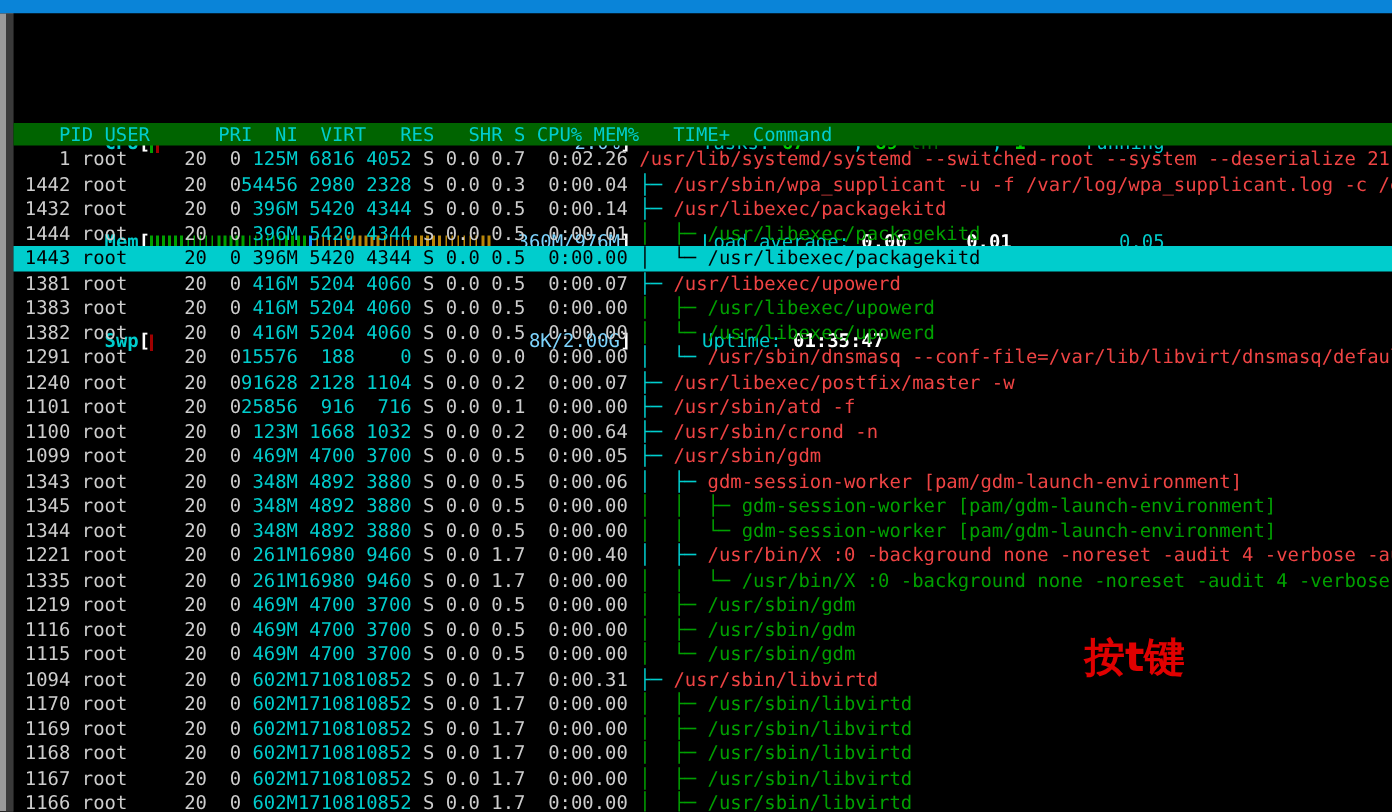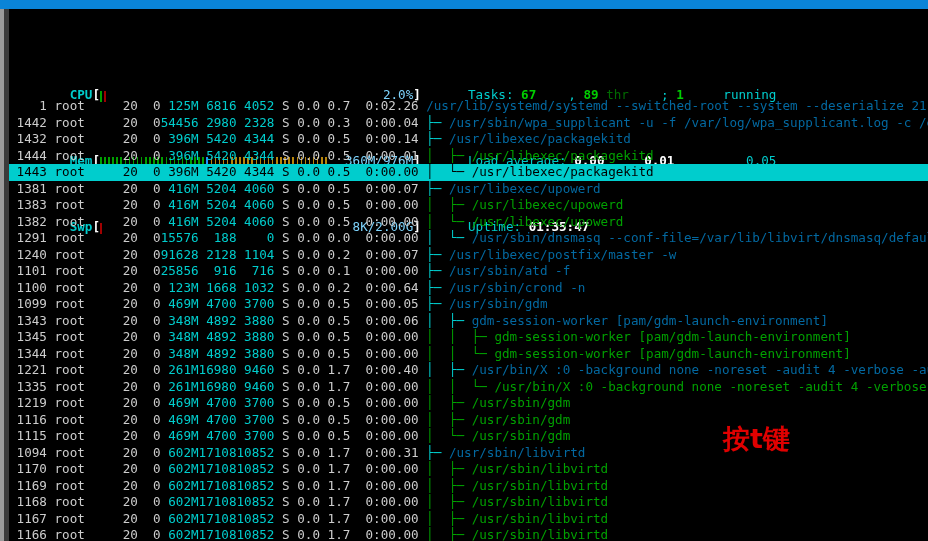--- a/index.html
+++ b/index.html
@@ -41,21 +41,21 @@
   .row{height:16.5px;white-space:pre;overflow:hidden;position:relative;}
   .row.sel{background:#00cdcd;}
   .row.sel *{color:#000 !important;}
 
   .c-pid{color:#cdcdcd;}
   .c-user{color:#cdcdcd;}
   .c-pri{color:#cdcdcd;}
   .c-ni{color:#cdcdcd;}
   .c-mem{color:#00cdcd;}
   .c-plain{color:#cdcdcd;}
-  .c-cmd{color:#0369a1;}
+  .c-cmd{color:#ef4444;}
   .c-thread{color:#00a000;}
   .c-tree{color:#00cdcd;}
   .c-tree-t{color:#00a000;}
 
   .note{position:absolute;left:723px;top:424px;color:#e00000;
         font-family:"DejaVu Sans","Liberation Sans",sans-serif;
         font-size:27px;font-weight:bold;line-height:30px;}
 </style>
 </head>
 <body>
@@ -78,20 +78,21 @@
       <div class="mrow">
         <span class="lbl">Mem</span><span class="brk">[</span><span class="bar" id="mem-bar"><span class="seg" style="background: rgb(0, 160, 0);"></span><span class="seg" style="background: rgb(0, 160, 0);"></span><span class="seg" style="background: rgb(0, 160, 0);"></span><span class="seg" style="background: rgb(0, 160, 0);"></span><span class="seg" style="background: rgb(0, 160, 0);"></span><span class="seg" style="background: rgb(0, 160, 0);"></span><span class="seg" style="background: rgb(0, 160, 0);"></span><span class="seg" style="background: rgb(0, 160, 0);"></span><span class="seg" style="background: rgb(0, 160, 0);"></span><span class="seg" style="background: rgb(0, 160, 0);"></span><span class="seg" style="background: rgb(0, 160, 0);"></span><span class="seg" style="background: rgb(0, 160, 0);"></span><span class="seg" style="background: rgb(0, 160, 0);"></span><span class="seg" style="background: rgb(0, 160, 0);"></span><span class="seg" style="background: rgb(0, 160, 0);"></span><span class="seg" style="background: rgb(0, 160, 0);"></span><span class="seg" style="background: rgb(0, 160, 0);"></span><span class="seg" style="background: rgb(0, 160, 0);"></span><span class="seg" style="background: rgb(0, 160, 0);"></span><span class="seg" style="background: rgb(0, 160, 0);"></span><span class="seg" style="background: rgb(0, 160, 0);"></span><span class="seg" style="background: rgb(0, 160, 0);"></span><span class="seg" style="background: rgb(0, 160, 0);"></span><span class="seg" style="background: rgb(0, 160, 0);"></span><span class="seg" style="background: rgb(0, 160, 0);"></span><span class="seg" style="background: rgb(0, 160, 0);"></span><span class="seg" style="background: rgb(30, 144, 255);"></span><span class="seg" style="background: rgb(184, 134, 11);"></span><span class="seg" style="background: rgb(184, 134, 11);"></span><span class="seg" style="background: rgb(184, 134, 11);"></span><span class="seg" style="background: rgb(184, 134, 11);"></span><span class="seg" style="background: rgb(184, 134, 11);"></span><span class="seg" style="background: rgb(184, 134, 11);"></span><span class="seg" style="background: rgb(184, 134, 11);"></span><span class="seg" style="background: rgb(184, 134, 11);"></span><span class="seg" style="background: rgb(184, 134, 11);"></span><span class="seg" style="background: rgb(184, 134, 11);"></span><span class="seg" style="background: rgb(184, 134, 11);"></span><span class="seg" style="background: rgb(184, 134, 11);"></span><span class="seg" style="background: rgb(184, 134, 11);"></span><span class="seg" style="background: rgb(184, 134, 11);"></span><span class="seg" style="background: rgb(184, 134, 11);"></span><span class="seg" style="background: rgb(184, 134, 11);"></span><span class="seg" style="background: rgb(184, 134, 11);"></span><span class="seg" style="background: rgb(184, 134, 11);"></span><span class="seg" style="background: rgb(184, 134, 11);"></span><span class="seg" style="background: rgb(184, 134, 11);"></span><span class="seg" style="background: rgb(184, 134, 11);"></span><span class="seg" style="background: rgb(184, 134, 11);"></span><span class="seg" style="background: rgb(184, 134, 11);"></span><span class="seg" style="background: rgb(184, 134, 11);"></span><span class="seg" style="background: rgb(184, 134, 11);"></span><span class="seg" style="background: rgb(184, 134, 11);"></span><span class="seg" style="background: rgb(184, 134, 11);"></span><span class="seg" style="background: rgb(184, 134, 11);"></span><span class="seg" style="background: rgb(184, 134, 11);"></span></span><span class="val" id="mem-val-wrap" style="display: inline-block; width: 84px; text-align: right;"><span>360M/976M</span></span><span class="brk">]</span><span class="sep">  </span><span class="statlabel">Load average: </span><span class="numb">0.00</span><span class="statlabel"> </span><span class="numb">0.01</span><span class="statlabel"> </span><span class="statlabel">0.05</span>
       </div>
 
       <div class="mrow">
         <span class="lbl">Swp</span><span class="brk">[</span><span class="bar" id="swp-bar"><span class="seg" style="background: rgb(160, 0, 0);"></span><span class="seg" style="background: transparent;"></span><span class="seg" style="background: transparent;"></span><span class="seg" style="background: transparent;"></span><span class="seg" style="background: transparent;"></span><span class="seg" style="background: transparent;"></span><span class="seg" style="background: transparent;"></span><span class="seg" style="background: transparent;"></span><span class="seg" style="background: transparent;"></span><span class="seg" style="background: transparent;"></span><span class="seg" style="background: transparent;"></span><span class="seg" style="background: transparent;"></span><span class="seg" style="background: transparent;"></span><span class="seg" style="background: transparent;"></span><span class="seg" style="background: transparent;"></span><span class="seg" style="background: transparent;"></span><span class="seg" style="background: transparent;"></span><span class="seg" style="background: transparent;"></span><span class="seg" style="background: transparent;"></span><span class="seg" style="background: transparent;"></span><span class="seg" style="background: transparent;"></span><span class="seg" style="background: transparent;"></span><span class="seg" style="background: transparent;"></span><span class="seg" style="background: transparent;"></span><span class="seg" style="background: transparent;"></span><span class="seg" style="background: transparent;"></span><span class="seg" style="background: transparent;"></span><span class="seg" style="background: transparent;"></span><span class="seg" style="background: transparent;"></span><span class="seg" style="background: transparent;"></span><span class="seg" style="background: transparent;"></span><span class="seg" style="background: transparent;"></span><span class="seg" style="background: transparent;"></span><span class="seg" style="background: transparent;"></span><span class="seg" style="background: transparent;"></span><span class="seg" style="background: transparent;"></span><span class="seg" style="background: transparent;"></span><span class="seg" style="background: transparent;"></span><span class="seg" style="background: transparent;"></span><span class="seg" style="background: transparent;"></span><span class="seg" style="background: transparent;"></span><span class="seg" style="background: transparent;"></span><span class="seg" style="background: transparent;"></span><span class="seg" style="background: transparent;"></span><span class="seg" style="background: transparent;"></span><span class="seg" style="background: transparent;"></span><span class="seg" style="background: transparent;"></span><span class="seg" style="background: transparent;"></span><span class="seg" style="background: transparent;"></span><span class="seg" style="background: transparent;"></span><span class="seg" style="background: transparent;"></span><span class="seg" style="background: transparent;"></span><span class="seg" style="background: transparent;"></span><span class="seg" style="background: transparent;"></span><span class="seg" style="background: transparent;"></span><span class="seg" style="background: transparent;"></span></span><span class="val" id="swp-val-wrap" style="display: inline-block; width: 84px; text-align: right;"><span>8K/2.00G</span></span><span class="brk">]</span><span class="sep">  </span><span class="statlabel">Uptime: </span><span class="numb">01:35:47</span>
       </div>
 
     </div>
 
+    <div class="hdr"><span>    PID USER      PRI  NI  VIRT   RES   SHR S CPU% MEM%   TIME+  Command</span></div>
 
     <div class="rows" id="rows"><div class="row"><span class="c-pid">    1</span><span class="c-plain"> </span><span class="c-user">root    </span><span class="c-pri"> 20</span><span class="c-ni">  0</span><span class="c-mem"> 125M</span><span class="c-mem"> 6816</span><span class="c-mem"> 4052</span><span class="c-plain"> </span><span class="c-plain">S</span><span class="c-plain"> 0.0</span><span class="c-plain"> 0.7</span><span class="c-plain">  </span><span class="c-plain">0:02.26</span><span class="c-plain"> </span><span class="c-cmd">/usr/lib/systemd/systemd --switched-root --system --deserialize 21</span></div><div class="row"><span class="c-pid"> 1442</span><span class="c-plain"> </span><span class="c-user">root    </span><span class="c-pri"> 20</span><span class="c-ni">  0</span><span class="c-mem">54456</span><span class="c-mem"> 2980</span><span class="c-mem"> 2328</span><span class="c-plain"> </span><span class="c-plain">S</span><span class="c-plain"> 0.0</span><span class="c-plain"> 0.3</span><span class="c-plain">  </span><span class="c-plain">0:00.04</span><span class="c-plain"> </span><span class="c-tree">├─ </span><span class="c-cmd">/usr/sbin/wpa_supplicant -u -f /var/log/wpa_supplicant.log -c /et</span></div><div class="row"><span class="c-pid"> 1432</span><span class="c-plain"> </span><span class="c-user">root    </span><span class="c-pri"> 20</span><span class="c-ni">  0</span><span class="c-mem"> 396M</span><span class="c-mem"> 5420</span><span class="c-mem"> 4344</span><span class="c-plain"> </span><span class="c-plain">S</span><span class="c-plain"> 0.0</span><span class="c-plain"> 0.5</span><span class="c-plain">  </span><span class="c-plain">0:00.14</span><span class="c-plain"> </span><span class="c-tree">├─ </span><span class="c-cmd">/usr/libexec/packagekitd</span></div><div class="row"><span class="c-pid"> 1444</span><span class="c-plain"> </span><span class="c-user">root    </span><span class="c-pri"> 20</span><span class="c-ni">  0</span><span class="c-mem"> 396M</span><span class="c-mem"> 5420</span><span class="c-mem"> 4344</span><span class="c-plain"> </span><span class="c-plain">S</span><span class="c-plain"> 0.0</span><span class="c-plain"> 0.5</span><span class="c-plain">  </span><span class="c-plain">0:00.01</span><span class="c-plain"> </span><span class="c-tree-t">│  ├─ </span><span class="c-thread">/usr/libexec/packagekitd</span></div><div class="row sel"><span class="c-pid"> 1443</span><span class="c-plain"> </span><span class="c-user">root    </span><span class="c-pri"> 20</span><span class="c-ni">  0</span><span class="c-mem"> 396M</span><span class="c-mem"> 5420</span><span class="c-mem"> 4344</span><span class="c-plain"> </span><span class="c-plain">S</span><span class="c-plain"> 0.0</span><span class="c-plain"> 0.5</span><span class="c-plain">  </span><span class="c-plain">0:00.00</span><span class="c-plain"> </span><span class="c-tree-t">│  └─ </span><span class="c-thread">/usr/libexec/packagekitd</span></div><div class="row"><span class="c-pid"> 1381</span><span class="c-plain"> </span><span class="c-user">root    </span><span class="c-pri"> 20</span><span class="c-ni">  0</span><span class="c-mem"> 416M</span><span class="c-mem"> 5204</span><span class="c-mem"> 4060</span><span class="c-plain"> </span><span class="c-plain">S</span><span class="c-plain"> 0.0</span><span class="c-plain"> 0.5</span><span class="c-plain">  </span><span class="c-plain">0:00.07</span><span class="c-plain"> </span><span class="c-tree">├─ </span><span class="c-cmd">/usr/libexec/upowerd</span></div><div class="row"><span class="c-pid"> 1383</span><span class="c-plain"> </span><span class="c-user">root    </span><span class="c-pri"> 20</span><span class="c-ni">  0</span><span class="c-mem"> 416M</span><span class="c-mem"> 5204</span><span class="c-mem"> 4060</span><span class="c-plain"> </span><span class="c-plain">S</span><span class="c-plain"> 0.0</span><span class="c-plain"> 0.5</span><span class="c-plain">  </span><span class="c-plain">0:00.00</span><span class="c-plain"> </span><span class="c-tree-t">│  ├─ </span><span class="c-thread">/usr/libexec/upowerd</span></div><div class="row"><span class="c-pid"> 1382</span><span class="c-plain"> </span><span class="c-user">root    </span><span class="c-pri"> 20</span><span class="c-ni">  0</span><span class="c-mem"> 416M</span><span class="c-mem"> 5204</span><span class="c-mem"> 4060</span><span class="c-plain"> </span><span class="c-plain">S</span><span class="c-plain"> 0.0</span><span class="c-plain"> 0.5</span><span class="c-plain">  </span><span class="c-plain">0:00.00</span><span class="c-plain"> </span><span class="c-tree-t">│  └─ </span><span class="c-thread">/usr/libexec/upowerd</span></div><div class="row"><span class="c-pid"> 1291</span><span class="c-plain"> </span><span class="c-user">root    </span><span class="c-pri"> 20</span><span class="c-ni">  0</span><span class="c-mem">15576</span><span class="c-mem">  188</span><span class="c-mem">    0</span><span class="c-plain"> </span><span class="c-plain">S</span><span class="c-plain"> 0.0</span><span class="c-plain"> 0.0</span><span class="c-plain">  </span><span class="c-plain">0:00.00</span><span class="c-plain"> </span><span class="c-tree">│  └─ </span><span class="c-cmd">/usr/sbin/dnsmasq --conf-file=/var/lib/libvirt/dnsmasq/default</span></div><div class="row"><span class="c-pid"> 1240</span><span class="c-plain"> </span><span class="c-user">root    </span><span class="c-pri"> 20</span><span class="c-ni">  0</span><span class="c-mem">91628</span><span class="c-mem"> 2128</span><span class="c-mem"> 1104</span><span class="c-plain"> </span><span class="c-plain">S</span><span class="c-plain"> 0.0</span><span class="c-plain"> 0.2</span><span class="c-plain">  </span><span class="c-plain">0:00.07</span><span class="c-plain"> </span><span class="c-tree">├─ </span><span class="c-cmd">/usr/libexec/postfix/master -w</span></div><div class="row"><span class="c-pid"> 1101</span><span class="c-plain"> </span><span class="c-user">root    </span><span class="c-pri"> 20</span><span class="c-ni">  0</span><span class="c-mem">25856</span><span class="c-mem">  916</span><span class="c-mem">  716</span><span class="c-plain"> </span><span class="c-plain">S</span><span class="c-plain"> 0.0</span><span class="c-plain"> 0.1</span><span class="c-plain">  </span><span class="c-plain">0:00.00</span><span class="c-plain"> </span><span class="c-tree">├─ </span><span class="c-cmd">/usr/sbin/atd -f</span></div><div class="row"><span class="c-pid"> 1100</span><span class="c-plain"> </span><span class="c-user">root    </span><span class="c-pri"> 20</span><span class="c-ni">  0</span><span class="c-mem"> 123M</span><span class="c-mem"> 1668</span><span class="c-mem"> 1032</span><span class="c-plain"> </span><span class="c-plain">S</span><span class="c-plain"> 0.0</span><span class="c-plain"> 0.2</span><span class="c-plain">  </span><span class="c-plain">0:00.64</span><span class="c-plain"> </span><span class="c-tree">├─ </span><span class="c-cmd">/usr/sbin/crond -n</span></div><div class="row"><span class="c-pid"> 1099</span><span class="c-plain"> </span><span class="c-user">root    </span><span class="c-pri"> 20</span><span class="c-ni">  0</span><span class="c-mem"> 469M</span><span class="c-mem"> 4700</span><span class="c-mem"> 3700</span><span class="c-plain"> </span><span class="c-plain">S</span><span class="c-plain"> 0.0</span><span class="c-plain"> 0.5</span><span class="c-plain">  </span><span class="c-plain">0:00.05</span><span class="c-plain"> </span><span class="c-tree">├─ </span><span class="c-cmd">/usr/sbin/gdm</span></div><div class="row"><span class="c-pid"> 1343</span><span class="c-plain"> </span><span class="c-user">root    </span><span class="c-pri"> 20</span><span class="c-ni">  0</span><span class="c-mem"> 348M</span><span class="c-mem"> 4892</span><span class="c-mem"> 3880</span><span class="c-plain"> </span><span class="c-plain">S</span><span class="c-plain"> 0.0</span><span class="c-plain"> 0.5</span><span class="c-plain">  </span><span class="c-plain">0:00.06</span><span class="c-plain"> </span><span class="c-tree">│  ├─ </span><span class="c-cmd">gdm-session-worker [pam/gdm-launch-environment]</span></div><div class="row"><span class="c-pid"> 1345</span><span class="c-plain"> </span><span class="c-user">root    </span><span class="c-pri"> 20</span><span class="c-ni">  0</span><span class="c-mem"> 348M</span><span class="c-mem"> 4892</span><span class="c-mem"> 3880</span><span class="c-plain"> </span><span class="c-plain">S</span><span class="c-plain"> 0.0</span><span class="c-plain"> 0.5</span><span class="c-plain">  </span><span class="c-plain">0:00.00</span><span class="c-plain"> </span><span class="c-tree-t">│  │  ├─ </span><span class="c-thread">gdm-session-worker [pam/gdm-launch-environment]</span></div><div class="row"><span class="c-pid"> 1344</span><span class="c-plain"> </span><span class="c-user">root    </span><span class="c-pri"> 20</span><span class="c-ni">  0</span><span class="c-mem"> 348M</span><span class="c-mem"> 4892</span><span class="c-mem"> 3880</span><span class="c-plain"> </span><span class="c-plain">S</span><span class="c-plain"> 0.0</span><span class="c-plain"> 0.5</span><span class="c-plain">  </span><span class="c-plain">0:00.00</span><span class="c-plain"> </span><span class="c-tree-t">│  │  └─ </span><span class="c-thread">gdm-session-worker [pam/gdm-launch-environment]</span></div><div class="row"><span class="c-pid"> 1221</span><span class="c-plain"> </span><span class="c-user">root    </span><span class="c-pri"> 20</span><span class="c-ni">  0</span><span class="c-mem"> 261M</span><span class="c-mem">16980</span><span class="c-mem"> 9460</span><span class="c-plain"> </span><span class="c-plain">S</span><span class="c-plain"> 0.0</span><span class="c-plain"> 1.7</span><span class="c-plain">  </span><span class="c-plain">0:00.40</span><span class="c-plain"> </span><span class="c-tree">│  ├─ </span><span class="c-cmd">/usr/bin/X :0 -background none -noreset -audit 4 -verbose -aut</span></div><div class="row"><span class="c-pid"> 1335</span><span class="c-plain"> </span><span class="c-user">root    </span><span class="c-pri"> 20</span><span class="c-ni">  0</span><span class="c-mem"> 261M</span><span class="c-mem">16980</span><span class="c-mem"> 9460</span><span class="c-plain"> </span><span class="c-plain">S</span><span class="c-plain"> 0.0</span><span class="c-plain"> 1.7</span><span class="c-plain">  </span><span class="c-plain">0:00.00</span><span class="c-plain"> </span><span class="c-tree-t">│  │  └─ </span><span class="c-thread">/usr/bin/X :0 -background none -noreset -audit 4 -verbose</span></div><div class="row"><span class="c-pid"> 1219</span><span class="c-plain"> </span><span class="c-user">root    </span><span class="c-pri"> 20</span><span class="c-ni">  0</span><span class="c-mem"> 469M</span><span class="c-mem"> 4700</span><span class="c-mem"> 3700</span><span class="c-plain"> </span><span class="c-plain">S</span><span class="c-plain"> 0.0</span><span class="c-plain"> 0.5</span><span class="c-plain">  </span><span class="c-plain">0:00.00</span><span class="c-plain"> </span><span class="c-tree-t">│  ├─ </span><span class="c-thread">/usr/sbin/gdm</span></div><div class="row"><span class="c-pid"> 1116</span><span class="c-plain"> </span><span class="c-user">root    </span><span class="c-pri"> 20</span><span class="c-ni">  0</span><span class="c-mem"> 469M</span><span class="c-mem"> 4700</span><span class="c-mem"> 3700</span><span class="c-plain"> </span><span class="c-plain">S</span><span class="c-plain"> 0.0</span><span class="c-plain"> 0.5</span><span class="c-plain">  </span><span class="c-plain">0:00.00</span><span class="c-plain"> </span><span class="c-tree-t">│  ├─ </span><span class="c-thread">/usr/sbin/gdm</span></div><div class="row"><span class="c-pid"> 1115</span><span class="c-plain"> </span><span class="c-user">root    </span><span class="c-pri"> 20</span><span class="c-ni">  0</span><span class="c-mem"> 469M</span><span class="c-mem"> 4700</span><span class="c-mem"> 3700</span><span class="c-plain"> </span><span class="c-plain">S</span><span class="c-plain"> 0.0</span><span class="c-plain"> 0.5</span><span class="c-plain">  </span><span class="c-plain">0:00.00</span><span class="c-plain"> </span><span class="c-tree-t">│  └─ </span><span class="c-thread">/usr/sbin/gdm</span></div><div class="row"><span class="c-pid"> 1094</span><span class="c-plain"> </span><span class="c-user">root    </span><span class="c-pri"> 20</span><span class="c-ni">  0</span><span class="c-mem"> 602M</span><span class="c-mem">17108</span><span class="c-mem">10852</span><span class="c-plain"> </span><span class="c-plain">S</span><span class="c-plain"> 0.0</span><span class="c-plain"> 1.7</span><span class="c-plain">  </span><span class="c-plain">0:00.31</span><span class="c-plain"> </span><span class="c-tree">├─ </span><span class="c-cmd">/usr/sbin/libvirtd</span></div><div class="row"><span class="c-pid"> 1170</span><span class="c-plain"> </span><span class="c-user">root    </span><span class="c-pri"> 20</span><span class="c-ni">  0</span><span class="c-mem"> 602M</span><span class="c-mem">17108</span><span class="c-mem">10852</span><span class="c-plain"> </span><span class="c-plain">S</span><span class="c-plain"> 0.0</span><span class="c-plain"> 1.7</span><span class="c-plain">  </span><span class="c-plain">0:00.00</span><span class="c-plain"> </span><span class="c-tree-t">│  ├─ </span><span class="c-thread">/usr/sbin/libvirtd</span></div><div class="row"><span class="c-pid"> 1169</span><span class="c-plain"> </span><span class="c-user">root    </span><span class="c-pri"> 20</span><span class="c-ni">  0</span><span class="c-mem"> 602M</span><span class="c-mem">17108</span><span class="c-mem">10852</span><span class="c-plain"> </span><span class="c-plain">S</span><span class="c-plain"> 0.0</span><span class="c-plain"> 1.7</span><span class="c-plain">  </span><span class="c-plain">0:00.00</span><span class="c-plain"> </span><span class="c-tree-t">│  ├─ </span><span class="c-thread">/usr/sbin/libvirtd</span></div><div class="row"><span class="c-pid"> 1168</span><span class="c-plain"> </span><span class="c-user">root    </span><span class="c-pri"> 20</span><span class="c-ni">  0</span><span class="c-mem"> 602M</span><span class="c-mem">17108</span><span class="c-mem">10852</span><span class="c-plain"> </span><span class="c-plain">S</span><span class="c-plain"> 0.0</span><span class="c-plain"> 1.7</span><span class="c-plain">  </span><span class="c-plain">0:00.00</span><span class="c-plain"> </span><span class="c-tree-t">│  ├─ </span><span class="c-thread">/usr/sbin/libvirtd</span></div><div class="row"><span class="c-pid"> 1167</span><span class="c-plain"> </span><span class="c-user">root    </span><span class="c-pri"> 20</span><span class="c-ni">  0</span><span class="c-mem"> 602M</span><span class="c-mem">17108</span><span class="c-mem">10852</span><span class="c-plain"> </span><span class="c-plain">S</span><span class="c-plain"> 0.0</span><span class="c-plain"> 1.7</span><span class="c-plain">  </span><span class="c-plain">0:00.00</span><span class="c-plain"> </span><span class="c-tree-t">│  ├─ </span><span class="c-thread">/usr/sbin/libvirtd</span></div><div class="row"><span class="c-pid"> 1166</span><span class="c-plain"> </span><span class="c-user">root    </span><span class="c-pri"> 20</span><span class="c-ni">  0</span><span class="c-mem"> 602M</span><span class="c-mem">17108</span><span class="c-mem">10852</span><span class="c-plain"> </span><span class="c-plain">S</span><span class="c-plain"> 0.0</span><span class="c-plain"> 1.7</span><span class="c-plain">  </span><span class="c-plain">0:00.00</span><span class="c-plain"> </span><span class="c-tree-t">│  ├─ </span><span class="c-thread">/usr/sbin/libvirtd</span></div></div>
 
   </div>
 
   <div class="note">按t键</div>
 
 </div>
 
 </body></html>

